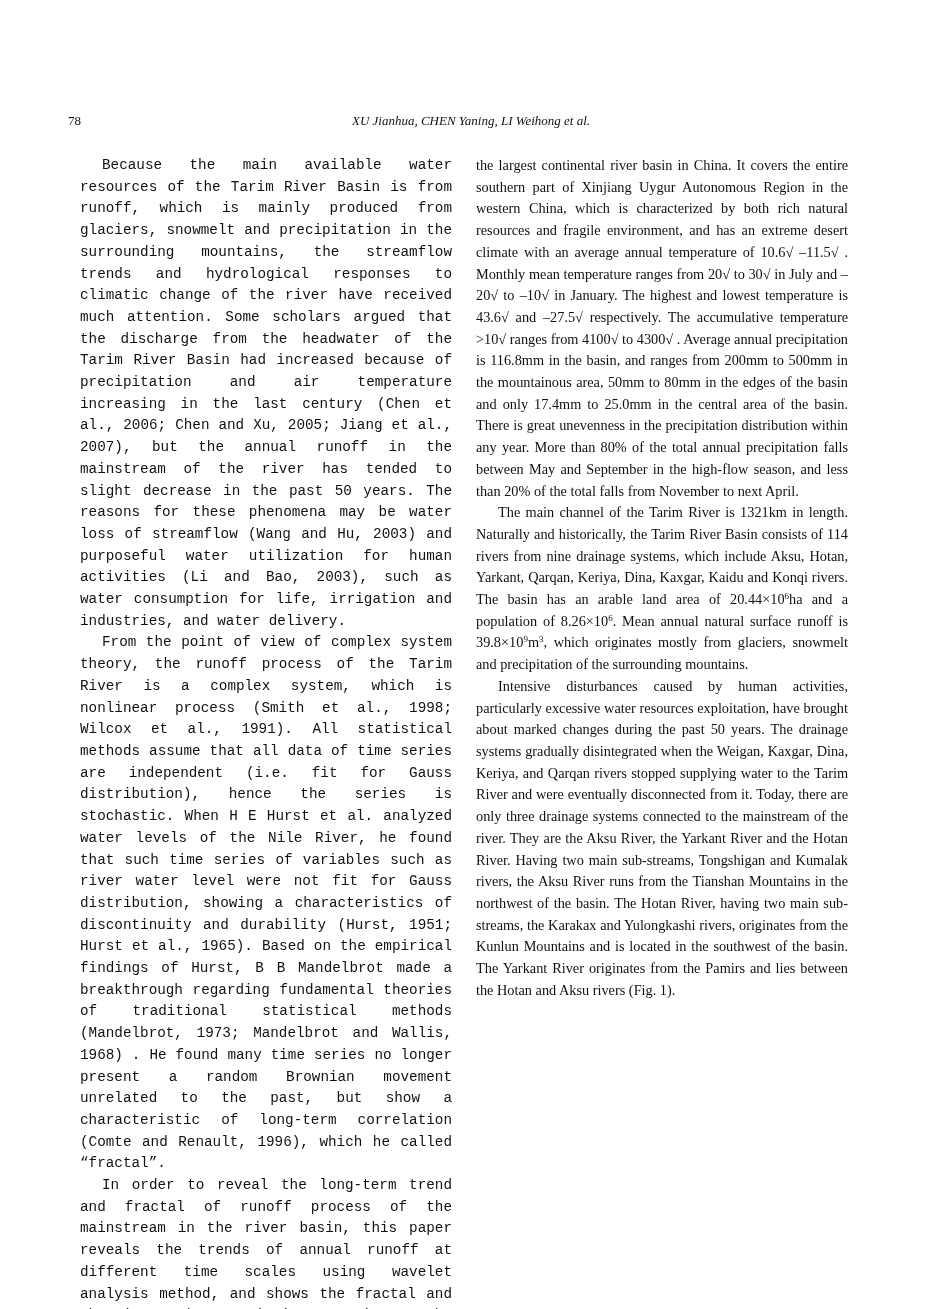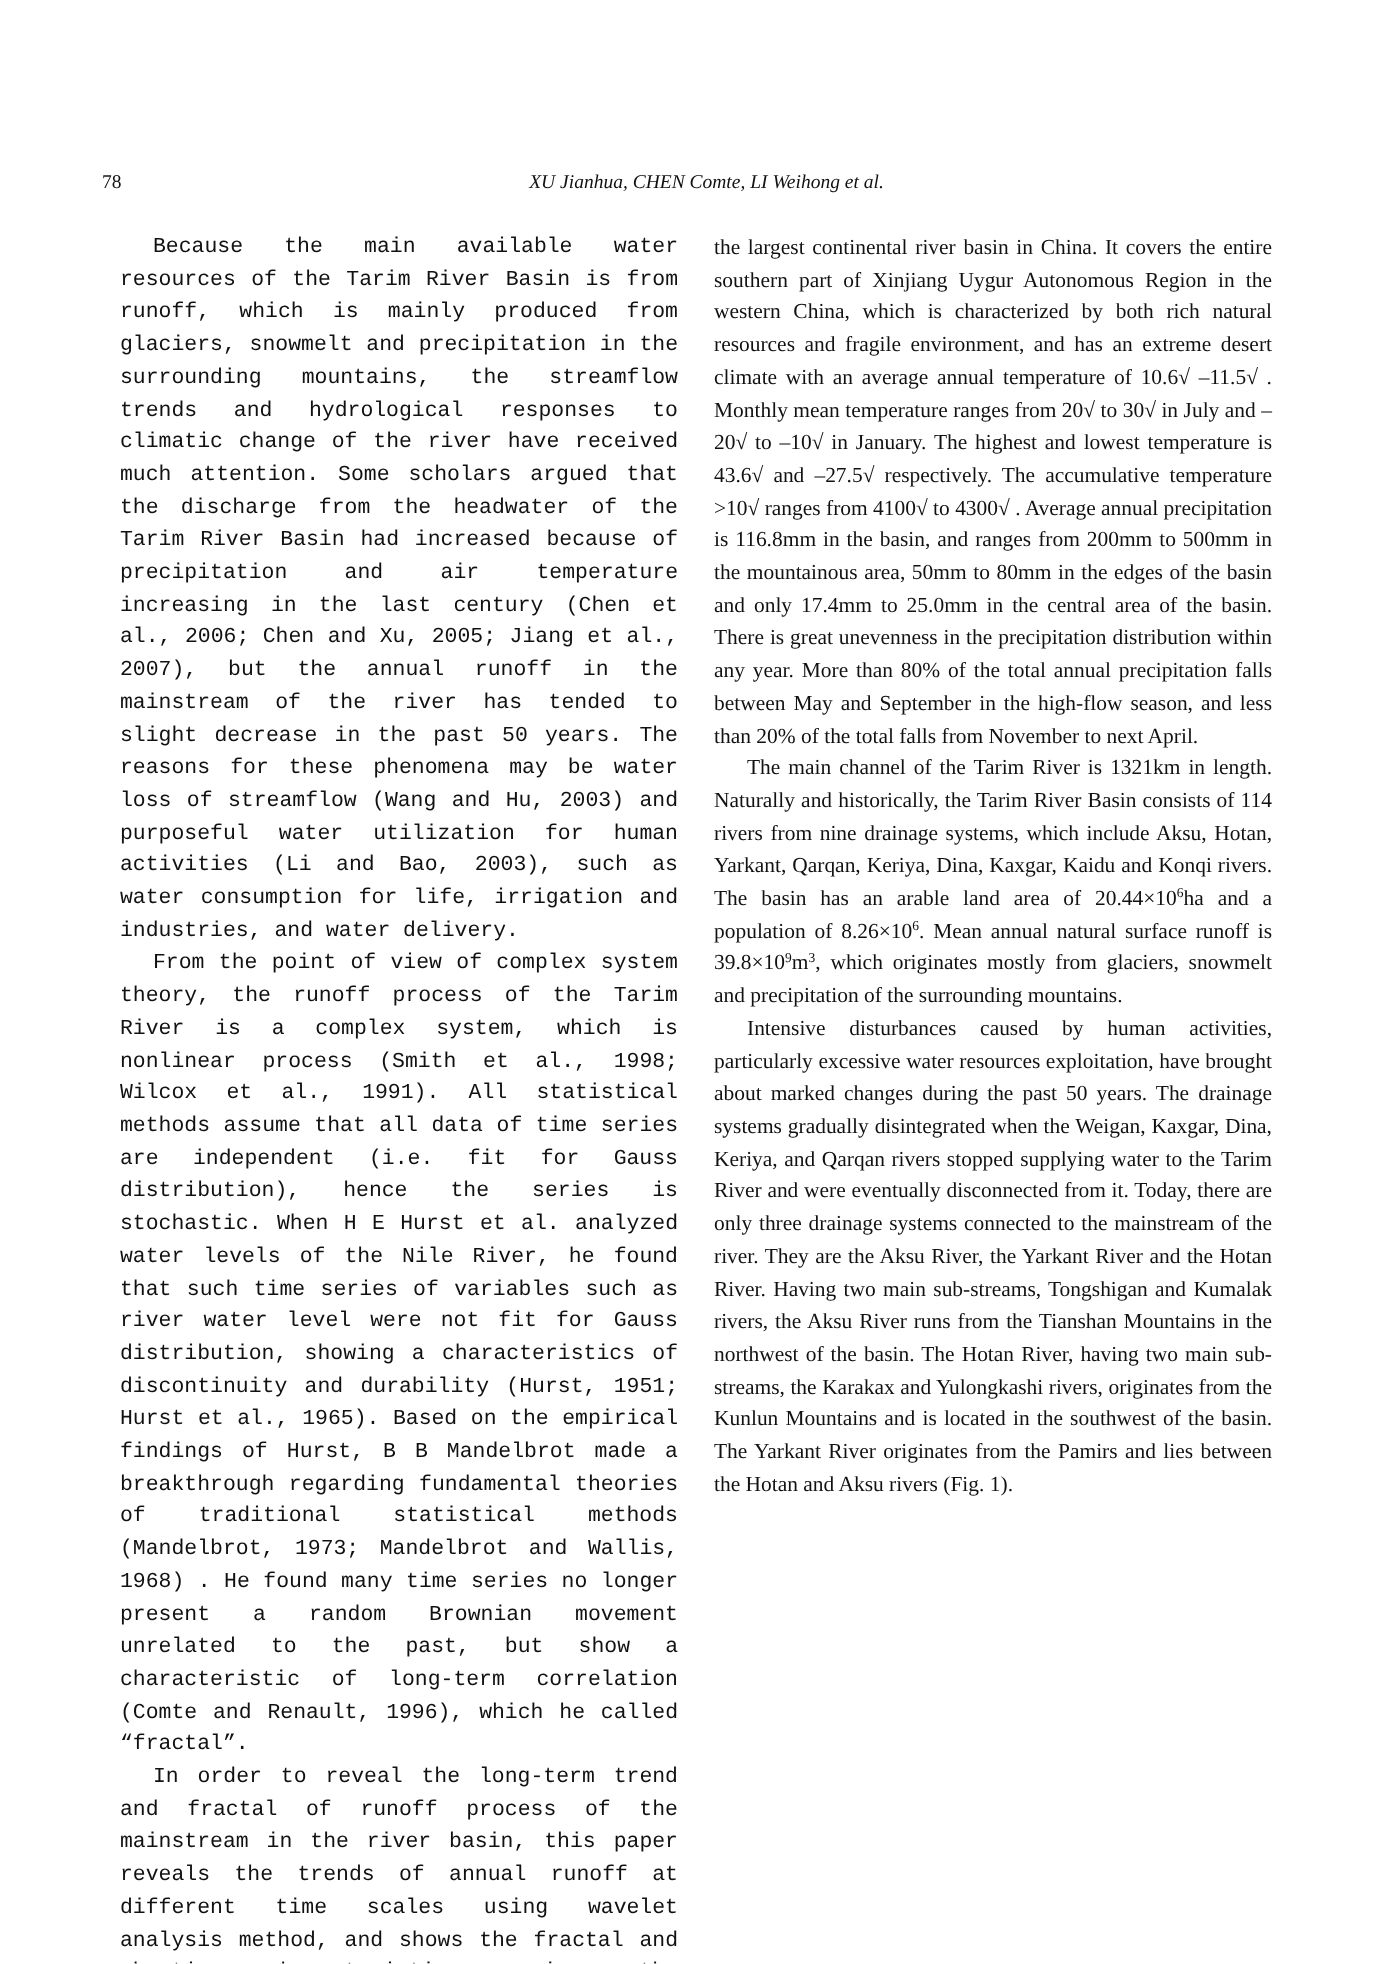--- a/index.html
+++ b/index.html
@@ -26,21 +26,21 @@
     font-weight: bold; font-size: 11px; margin: 23px 0 17px 0; line-height: 22px;
   }
   .subsection-title { font-weight: bold; font-size: 20px; margin: 0; line-height: 21.7px; }
   sup { font-size: 9px; line-height: 0; vertical-align: 5px; }
 </style>
 </head>
 <body>
 
 <div class="header">
   <span class="page-number">78</span>
-  <span class="running-head">XU Jianhua, CHEN Comte, LI Weihong et al.</span>
+  <span class="running-head">XU Jianhua, CHEN Yaning, LI Weihong et al.</span>
 </div>
 
 <div class="col left">
   <p>Because the main available water resources of the Tarim River Basin is from runoff, which is mainly produced from glaciers, snowmelt and precipitation in the surrounding mountains, the streamflow trends and hydrological responses to climatic change of the river have received much attention. Some scholars argued that the discharge from the headwater of the Tarim River Basin had increased because of precipitation and air temperature increasing in the last century (Chen et al., 2006; Chen and Xu, 2005; Jiang et al., 2007), but the annual runoff in the mainstream of the river has tended to slight decrease in the past 50 years. The reasons for these phenomena may be water loss of streamflow (Wang and Hu, 2003) and purposeful water utilization for human activities (Li and Bao, 2003), such as water consumption for life, irrigation and industries, and water delivery.</p>
   <p>From the point of view of complex system theory, the runoff process of the Tarim River is a complex system, which is nonlinear process (Smith et al., 1998; Wilcox et al., 1991). All statistical methods assume that all data of time series are independent (i.e. fit for Gauss distribution), hence the series is stochastic. When H E Hurst et al. analyzed water levels of the Nile River, he found that such time series of variables such as river water level were not fit for Gauss distribution, showing a characteristics of discontinuity and durability (Hurst, 1951; Hurst et al., 1965). Based on the empirical findings of Hurst, B B Mandelbrot made a breakthrough regarding fundamental theories of traditional statistical methods (Mandelbrot, 1973; Mandelbrot and Wallis, 1968) . He found many time series no longer present a random Brownian movement unrelated to the past, but show a characteristic of long-term correlation (Comte and Renault, 1996), which he called “fractal”.</p>
   <p>In order to reveal the long-term trend and fractal of runoff process of the mainstream in the river basin, this paper reveals the trends of annual runoff at different time scales using wavelet analysis method, and shows the fractal and chaotic characteristics using the correlation dimension and R/S analysis method based on the time series data from Aral Hydrological Station for the period 1958–2005.</p>
   <div class="section-title">2 Materials and Methods</div>
   <div class="subsection-title">2.1 Study area</div>
   <p class="noindent"><span>The Tarim River Basin, with an area of 1.02×10</span><sup>6</sup><span>km</span><sup>2</sup><span>, is</span></p>
 </div>

